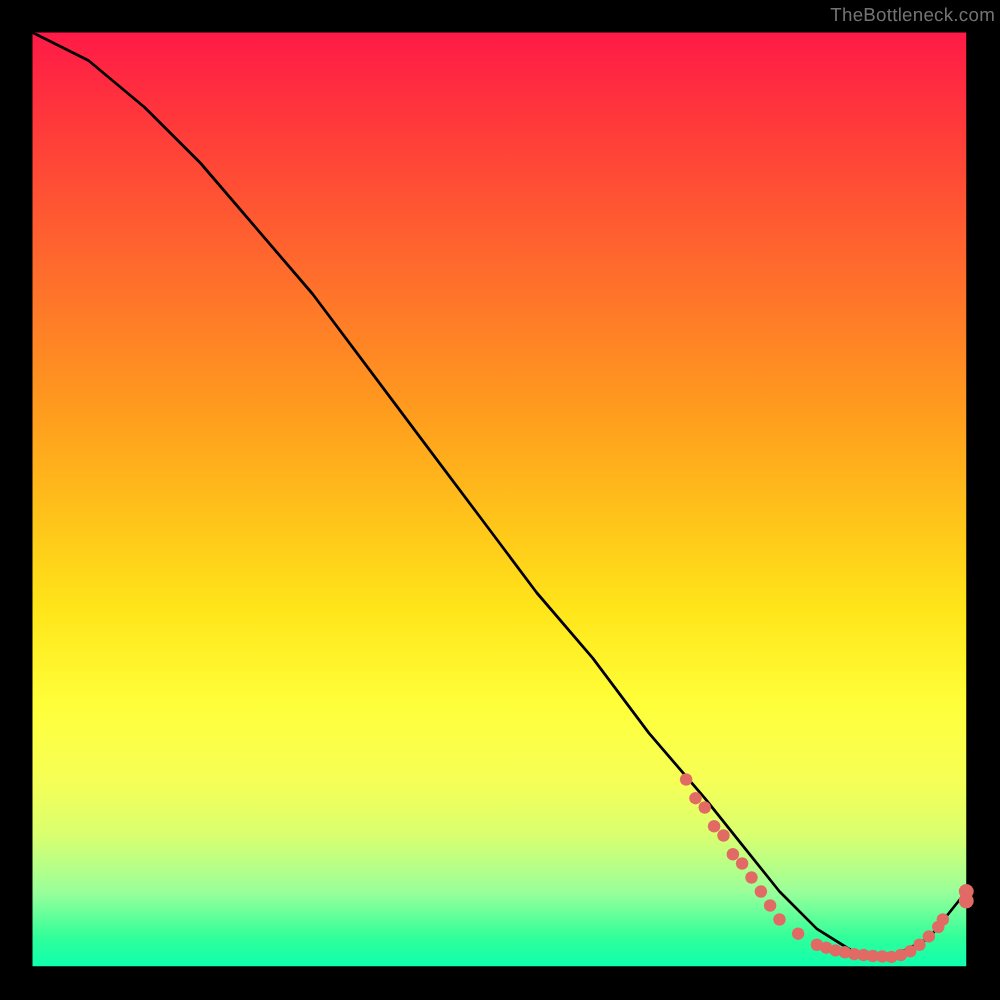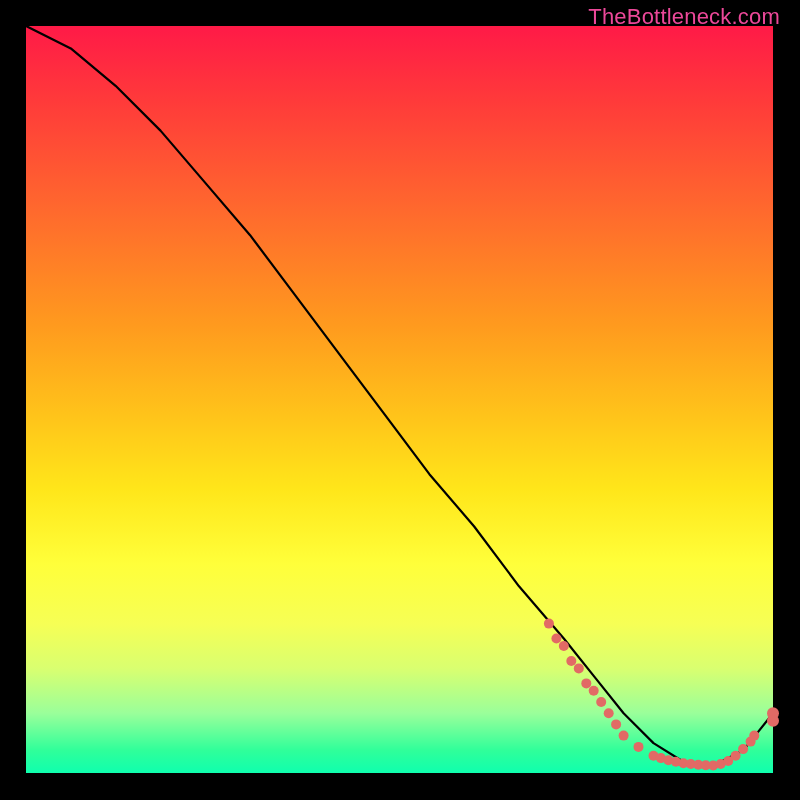--- a/index.html
+++ b/index.html
@@ -36,23 +36,23 @@
       #f6ff55 80%,
       #d9ff70 86%,
       #9aff9a 92%,
       #2fff9a 97%,
       #0fffae 100%
     );
   }
   .watermark {
     position: absolute;
     top: 4px;
-    right: 20px;
-    color: #ec4899;
-    font-size: 22px;
+    right: 4px;
+    color: #737373;
+    font-size: 15px;
     letter-spacing: 0.2px;
     font-weight: 400;
   }
   svg.curve {
     position: absolute;
     left: 0;
     top: 0;
     width: 747px;
     height: 747px;
     overflow: visible;

